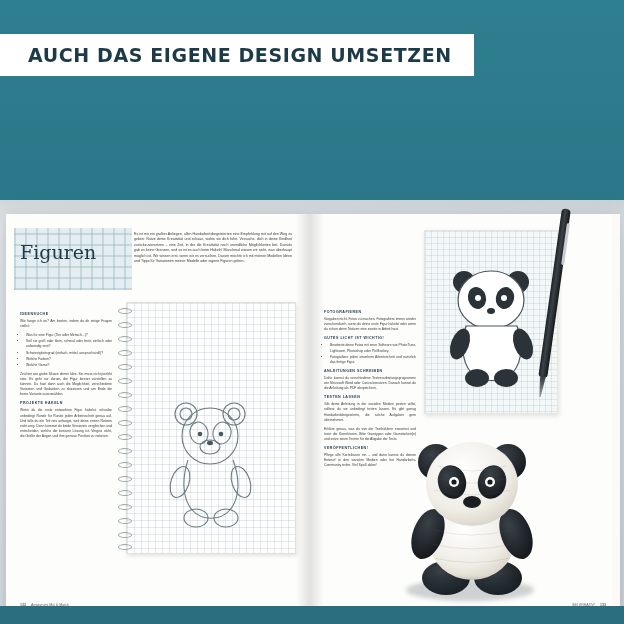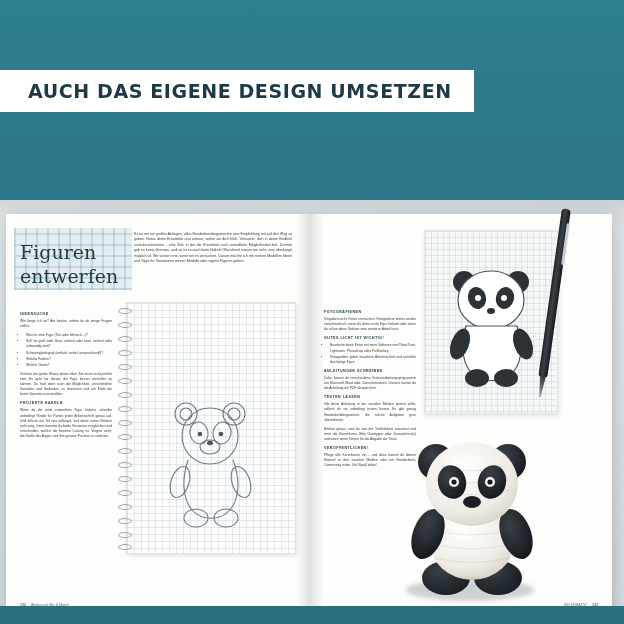--- a/index.html
+++ b/index.html
@@ -22,21 +22,20 @@
   }
 
   
   .headline-band {
     position: absolute;
     left: 0;
     top: 34px;
     background: #ffffff;
     padding: 10px 22px 10px 28px;
     z-index: 6;
-    margin-top: 36px;
   }
   .headline-band .headline {
     font-size: 19px;
     font-weight: bold;
     letter-spacing: 0.6px;
     color: #1d3b46;
     white-space: nowrap;
     font-family: "DejaVu Sans", sans-serif;
   }
   .intro {
@@ -103,20 +102,21 @@
 
   
   .spread {
     position: absolute;
     left: 6px;
     top: 14px;
     width: 606px;
     height: 400px;
     background: #fbfaf8;
     box-shadow: 0 6px 18px rgba(0,0,0,0.25);
+    padding-left: 8px;
   }
   .page-left {
     position: absolute;
     left: 0; top: 0;
     width: 303px; height: 400px;
     background: #fdfdfb;
     border-right: 1px solid #e6e3dd;
   }
   .page-right {
     position: absolute;
@@ -351,21 +351,20 @@
     <div class="desk-shadow-top"></div>
 
     <div class="spread">
       <div class="page-left"></div>
       <div class="page-right"></div>
       <div class="gutter"></div>
 
       <div class="plaid"></div>
       <div class="chapter-title">
         <div>Figuren</div>
-        <div>entwerfen</div>
       </div>
 
       <div class="lead-text">Es ist mir ein großes Anliegen, allen Handarbeitsbegeisterten eine Empfehlung mit auf den Weg zu geben: Nutze deine Kreativität und schaue, wohin sie dich führt. Versuche, dich in deine Kindheit zurückzuversetzen – eine Zeit, in der die Kreativität noch unendliche Möglichkeiten bot. Damals gab es keine Grenzen, und so ist es auch beim Häkeln! Manchmal wissen wir nicht, was überhaupt möglich ist. Wir wissen erst, wenn wir es versuchen. Darum möchte ich mit meinen Modellen Ideen und Tipps für Variationen meiner Modelle oder eigene Figuren geben.</div>
 
       <div class="col col-left-1">
         <h4>IDEENSUCHE</h4>
         <p>Wie fange ich an? Am besten, indem du dir einige Fragen stellst:</p>
         <ul>
           <li>Was für eine Figur (Tier oder Mensch...)?</li>
           <li>Soll sie groß oder klein, schmal oder breit, einfach oder aufwendig sein?</li>

